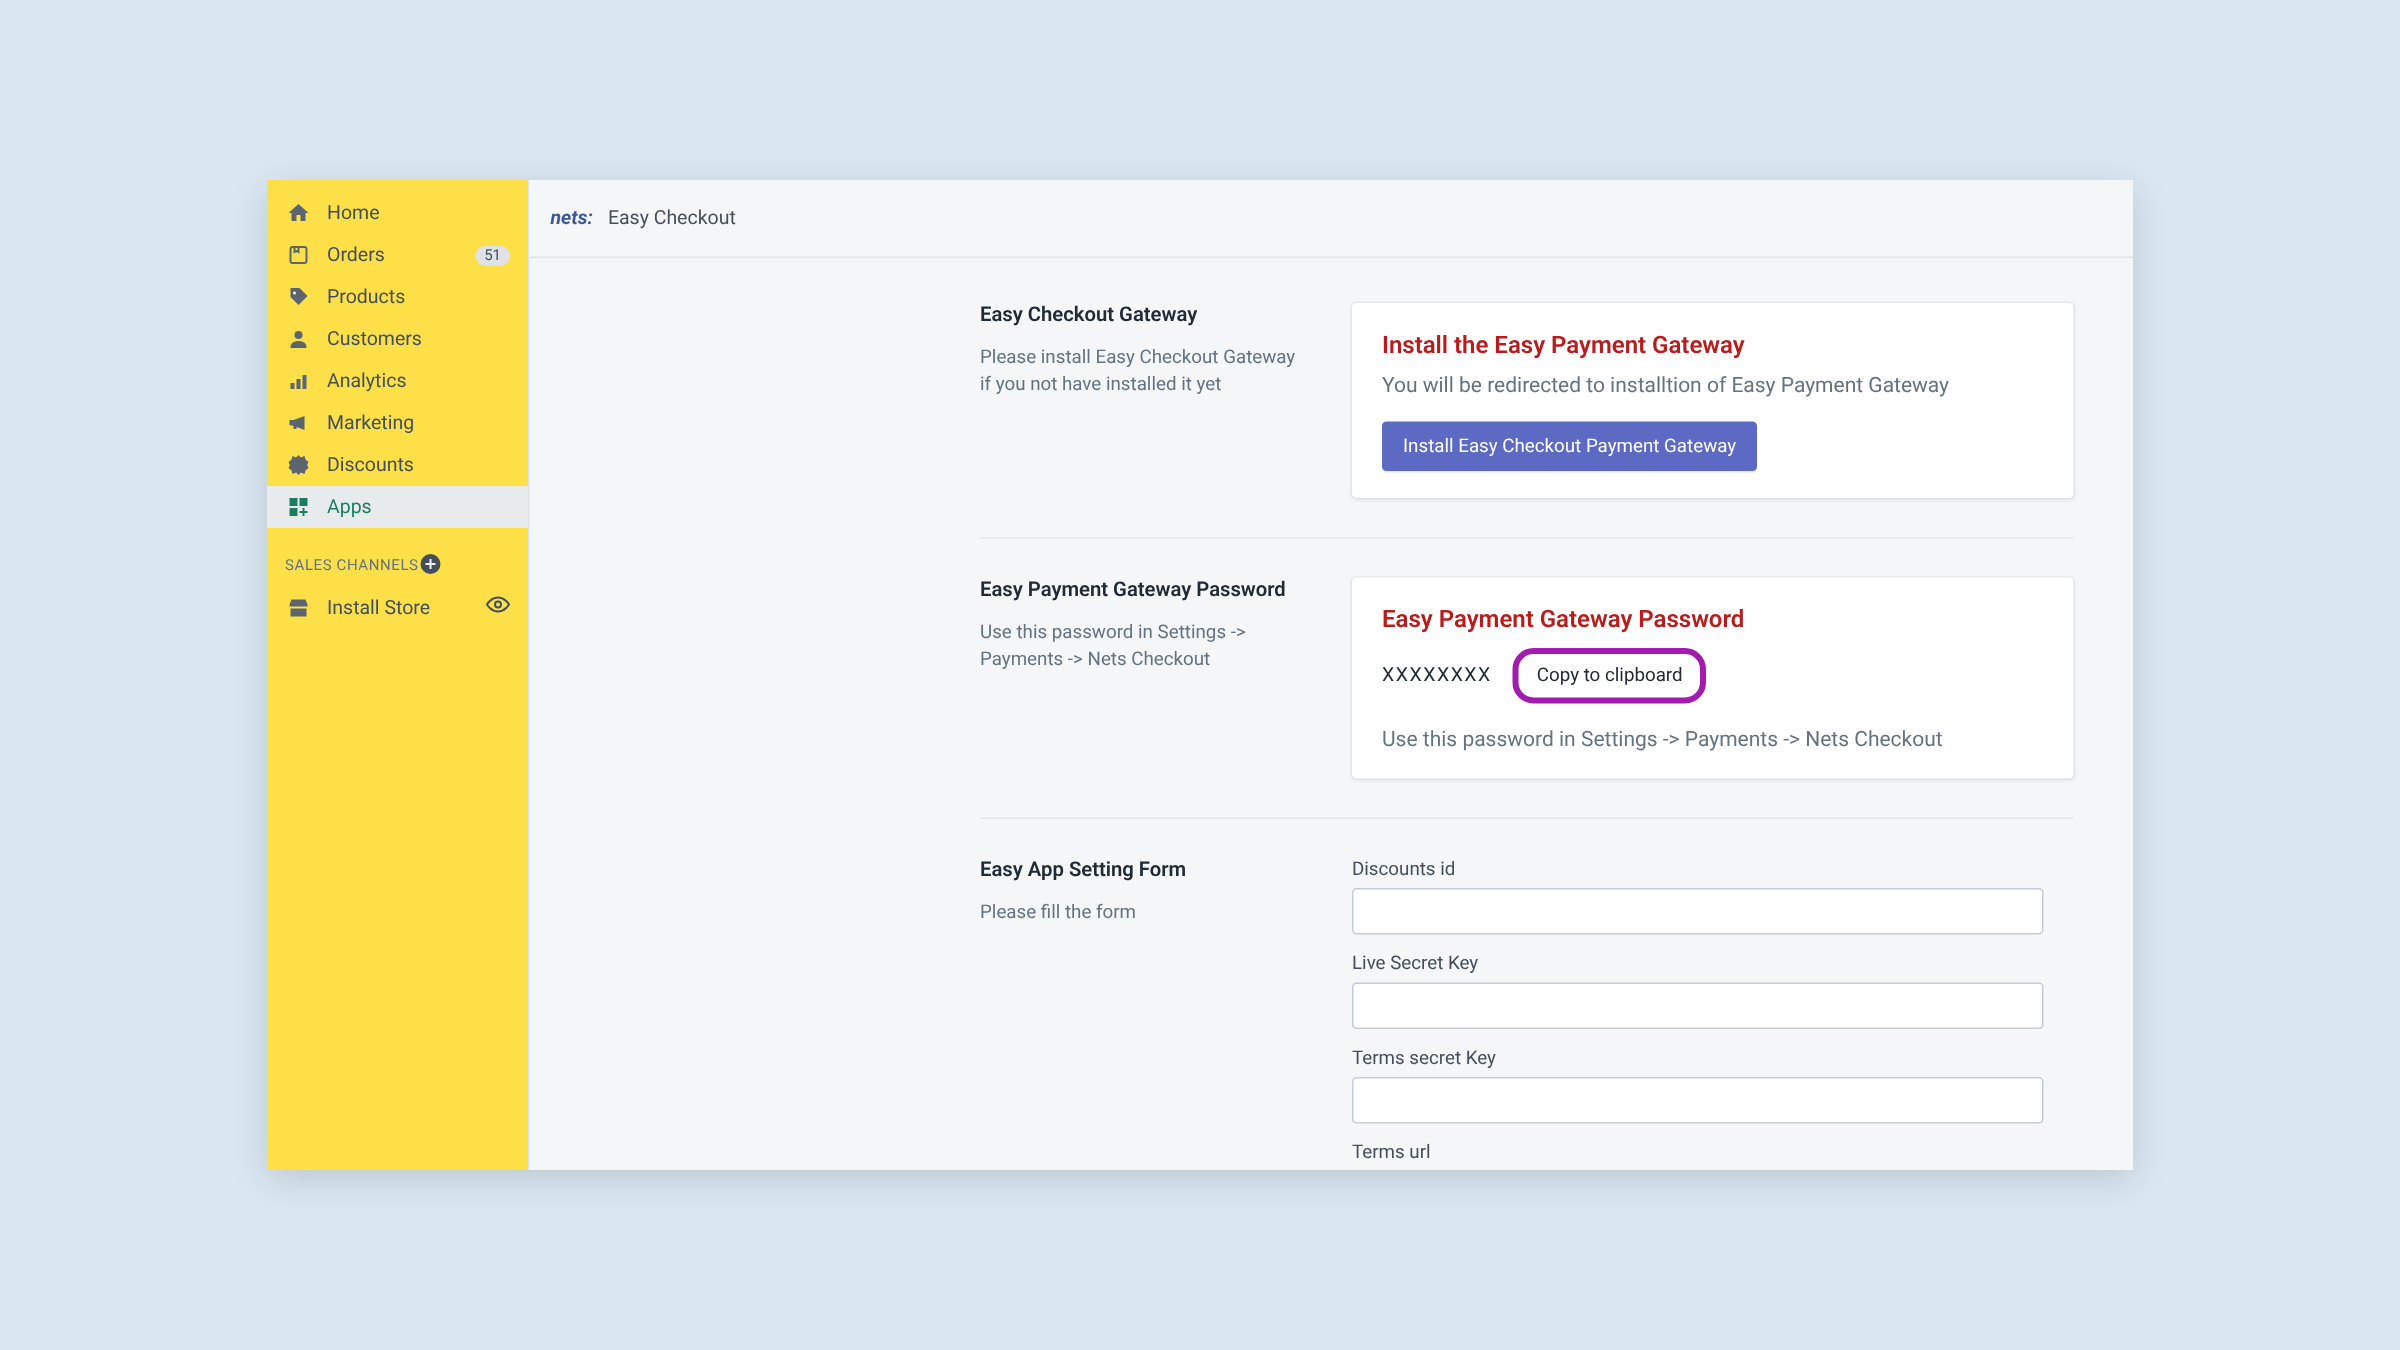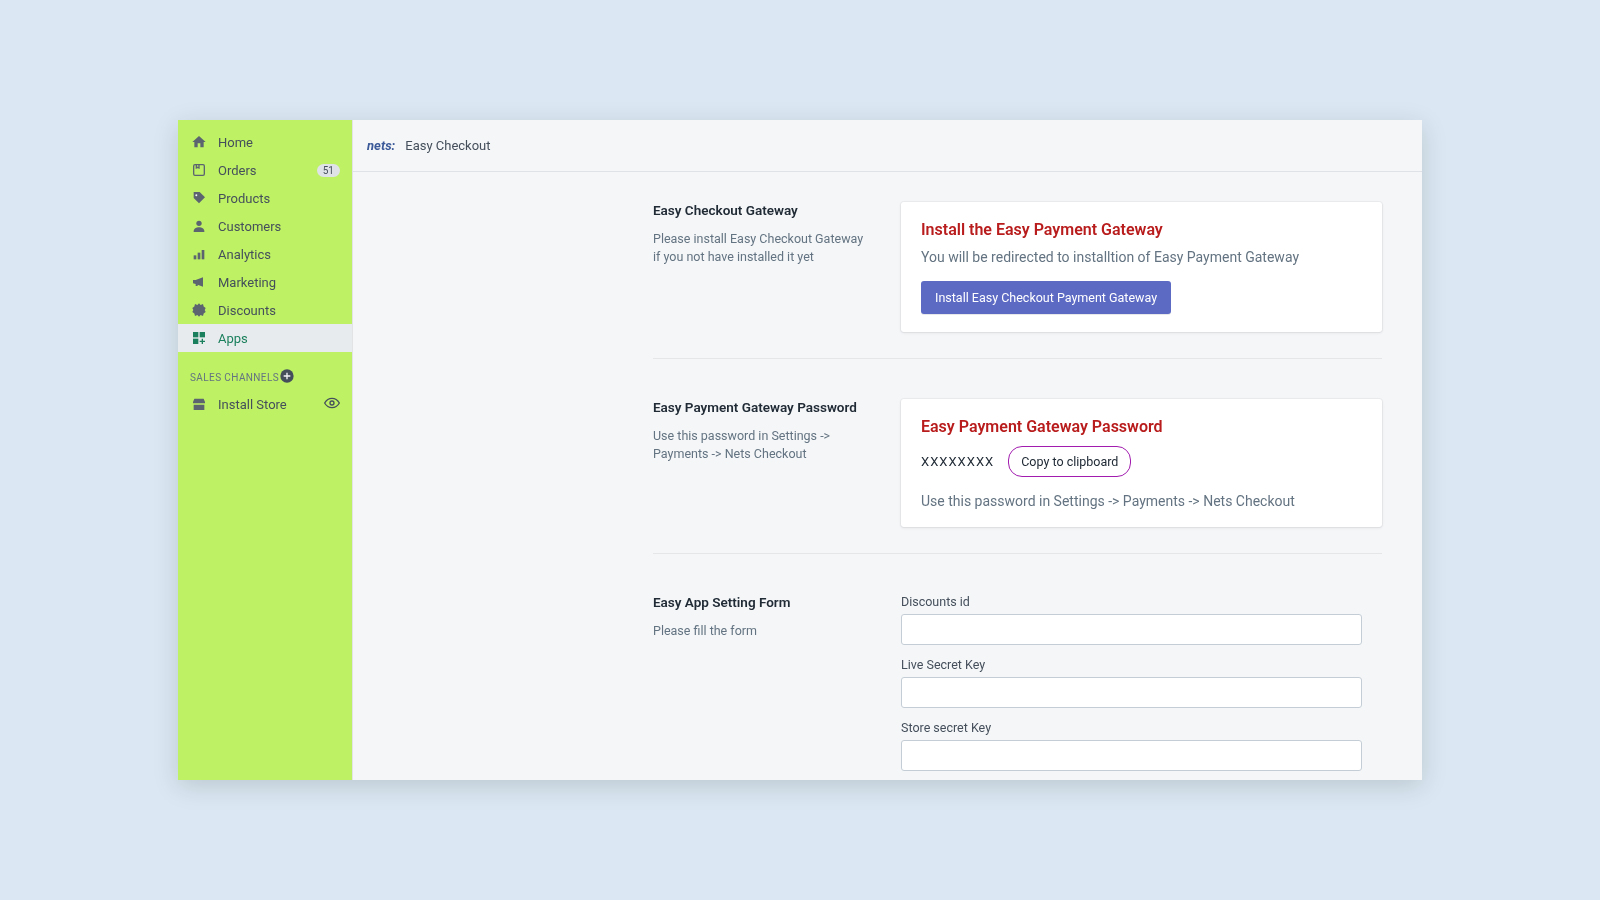--- a/index.html
+++ b/index.html
@@ -1,47 +1,47 @@
 <!DOCTYPE html>
 <html><head>
 <meta charset="utf-8">
 <style>
   * { box-sizing: border-box; margin: 0; padding: 0; font-family: -apple-system, BlinkMacSystemFont, "Segoe UI", Roboto, sans-serif; }
   body { background: #dbe8f3; width: 1600px; height: 900px; overflow: hidden; display: flex; align-items: center; justify-content: center; }
   .app-frame { width: 1244px; height: 660px; background: #fff; box-shadow: 0 6px 24px rgba(0,0,0,0.15); display: flex; overflow: hidden; position: relative; }
-  .sidebar { width: 175px; background: #bef264; display: flex; flex-direction: column; border-right: 1px solid #e1e3e5; }
+  .sidebar { width: 175px; background: #fde047; display: flex; flex-direction: column; border-right: 1px solid #e1e3e5; }
   .nav { padding-top: 8px; flex: 1; }
   .nav-item { display: flex; align-items: center; padding: 5px 12px; font-size: 13px; color: #454f5b; cursor: pointer; position: relative; }
   .nav-item.active { background: #e8ebed; color: #1a7f5c; }
   .nav-icon { width: 18px; height: 18px; margin-right: 10px; display: inline-flex; align-items: center; justify-content: center; font-size: 14px; }
   .nav-icon svg { width: 16px; height: 16px; }
   .nav-badge { position: absolute; right: 12px; background: #dfe3e8; color: #454f5b; font-size: 10px; border-radius: 10px; padding: 1px 6px; }
   .section-header { font-size: 10px; color: #637381; padding: 16px 12px 4px 12px; letter-spacing: 0.4px; display: flex; align-items: center; }
   .sidebar-bottom { margin-top: auto; }
   .sidebar-bottom .nav-item { padding: 10px 12px; }
   .settings-item { border-top: 1px solid #e1e3e5; }
   .right-icon { width: 16px; height: 16px; color: #5c6ac4; }
 
   .content { flex: 1; background: #f4f6f8; display: flex; flex-direction: column; }
   .topbar { height: 52px; background: #f4f6f8; border-bottom: 1px solid #dfe3e8; display: flex; align-items: center; padding: 0 14px; gap: 10px; }
   .logo-box { font-size: 13px; font-style: italic; font-weight: bold; color: #3b5998; }
   .topbar-title { font-size: 13px; color: #454f5b; }
   .main { flex: 1; overflow-y: auto; padding: 30px 40px 0 300px; }
 
-  .section { display: flex; gap: 28px; margin-bottom: 40px; padding-bottom: 26px; border-bottom: 1px solid #e4e6e8; }
+  .section { display: flex; gap: 28px; margin-bottom: 26px; padding-bottom: 26px; border-bottom: 1px solid #e4e6e8; }
   .section:last-child { border-bottom: none; margin-bottom: 0; padding-bottom: 0; }
   .section-left { width: 220px; flex-shrink: 0; }
   .section-title { font-size: 13.5px; font-weight: 600; color: #212b36; margin-bottom: 12px; }
   .section-desc { font-size: 12.5px; color: #637381; line-height: 1.45; }
   .card { flex: 1; background: #fff; border-radius: 3px; padding: 18px 20px; box-shadow: 0 0 0 1px rgba(63,63,68,0.05), 0 1px 3px rgba(63,63,68,0.1); }
   .card-noborder { flex: 1; padding: 0 20px 0 0; }
   .card-title { font-size: 16px; font-weight: 600; color: #b91c1c; margin-bottom: 10px; }
   .card-text { font-size: 14px; color: #637381; margin-bottom: 16px; }
   .btn-primary { background: #5c6ac4; color: #fff; border: none; border-radius: 3px; padding: 9px 14px; font-size: 12.5px; cursor: pointer; box-shadow: 0 1px 0 rgba(22,29,37,0.1); }
-  .btn-secondary { background: #fff; color: #212b36; border: 1px solid #a21caf; border-radius: 14px; padding: 7px 12px; font-size: 12.5px; cursor: pointer; }
+  .btn-secondary { background: #fff; color: #212b36; border: 4px solid #a21caf; border-radius: 14px; padding: 7px 12px; font-size: 12.5px; cursor: pointer; }
   .pw-row { display: flex; align-items: center; gap: 14px; margin-bottom: 16px; }
   .pw-mask { font-size: 13px; letter-spacing: 1px; color: #212b36; }
   .form-label { font-size: 12.5px; color: #454f5b; display: block; margin-bottom: 5px; margin-top: 12px; }
   .form-label:first-of-type { margin-top: 0; }
   .form-input { width: 100%; padding: 7px 10px; border: 1px solid #c4cdd5; border-radius: 3px; font-size: 13px; background: #fff; }
 </style>
 </head>
 <body>
 
 <div class="app-frame">
@@ -198,21 +198,21 @@
           <div class="section-title">Easy App Setting Form</div>
           <div class="section-desc">Please fill the form</div>
         </div>
         <div class="card-noborder">
           <label class="form-label">Discounts id</label>
           <input class="form-input" type="text" style="">
 
           <label class="form-label">Live Secret Key</label>
           <input class="form-input" type="text" style="">
 
-          <label class="form-label">Store secret Key</label>
+          <label class="form-label">Terms secret Key</label>
           <input class="form-input" type="text" style="">
 
           <label class="form-label">Terms url</label>
           <input class="form-input" type="text" style="">
 
           
           
         </div>
       </div>
 

